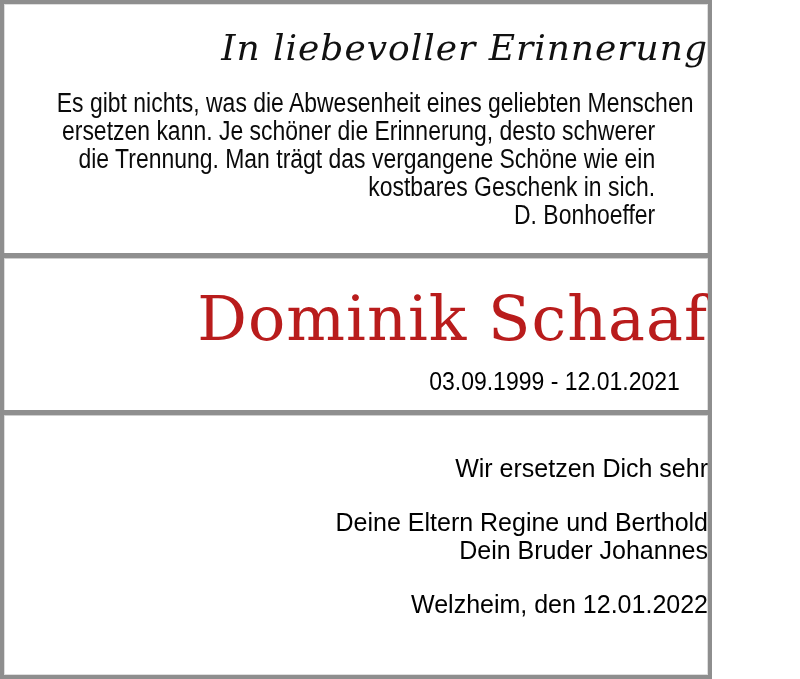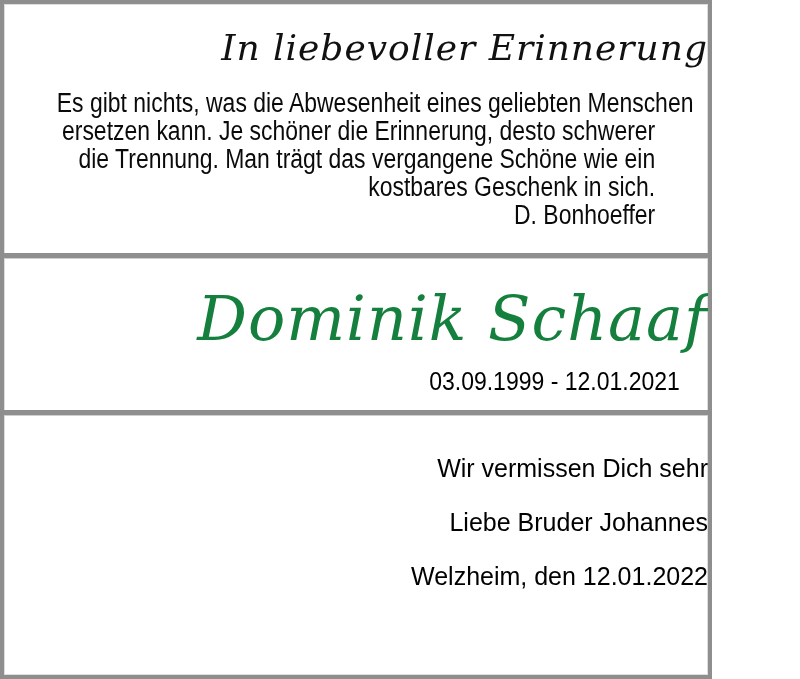--- a/index.html
+++ b/index.html
@@ -39,25 +39,24 @@
     height: 5px;
     margin: 0 auto;
     background: #8f8f8f;
     border-bottom: 1px solid #cfcfcf;
   }
   .rule-1 { margin-top: 24px; }
   .rule-2 { margin-top: 15px; }
   .deceased-name {
     margin-top: 22px;
     font-family: "DejaVu Serif", serif;
-    font-style: italic;
     font-size: 62px;
     line-height: 76px;
     letter-spacing: 1px;
-    color: #15803d;
+    color: #b91c1c;
   }
   .life-dates {
     margin-top: 10px;
     font-size: 25px;
     line-height: 28px;
     transform: scaleX(0.92);
     transform-origin: 50% 50%;
   }
   .message {
     margin-top: 38px;
@@ -92,21 +91,22 @@
   </div>
 
   <div class="rule rule-1"></div>
 
   <div class="deceased-name">Dominik Schaaf</div>
 
   <div class="life-dates">03.09.1999 - 12.01.2021</div>
 
   <div class="rule rule-2"></div>
 
-  <div class="message">Wir vermissen Dich sehr</div>
+  <div class="message">Wir ersetzen Dich sehr</div>
 
   <div class="family">
-    <div>Liebe Bruder Johannes</div>
+    <div>Deine Eltern Regine und Berthold</div>
+    <div>Dein Bruder Johannes</div>
   </div>
 
   <div class="place-date">Welzheim, den 12.01.2022</div>
 
 </div>
 
 </body></html>

